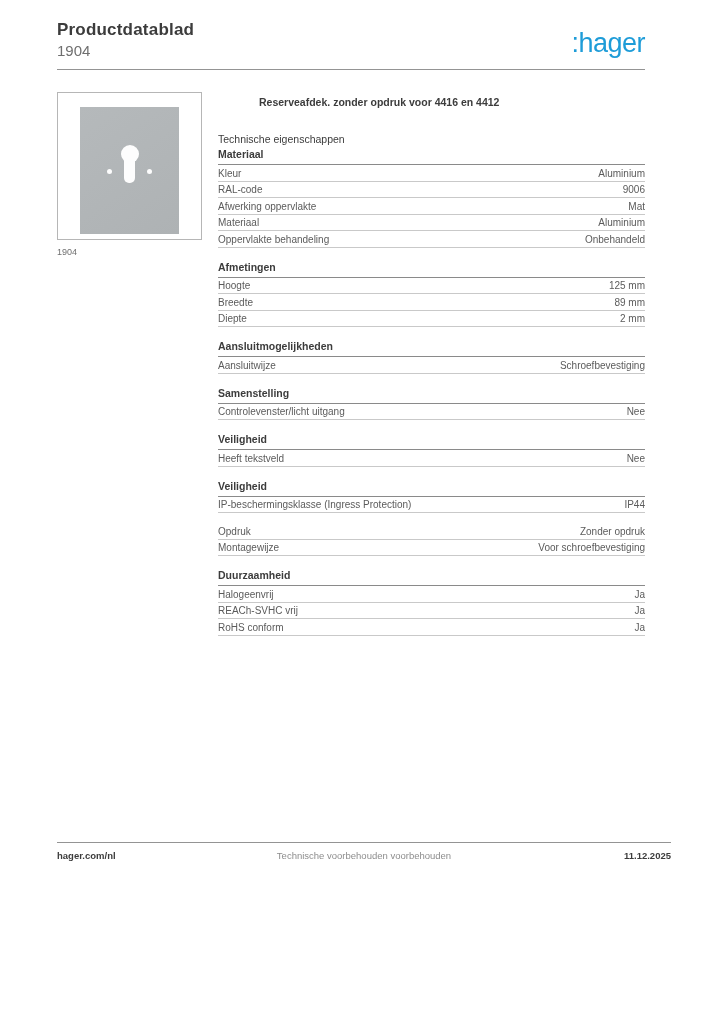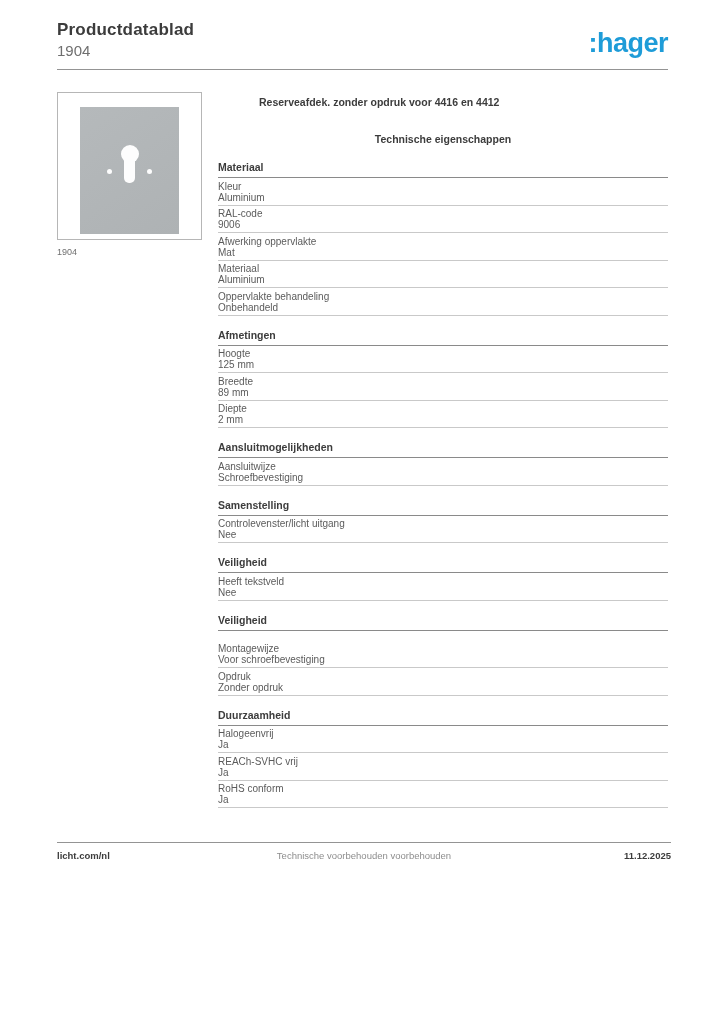--- a/index.html
+++ b/index.html
@@ -5,21 +5,21 @@
   * { margin: 0; padding: 0; box-sizing: border-box; }
   html, body { background: #ffffff; }
   body { font-family: "Liberation Sans", sans-serif; }
 
   .page {
     position: relative;
     width: 724px;
     height: 875px;
     background: #ffffff;
     overflow: hidden;
-    padding: 0 56px 0 57px;
+    padding: 0 79px 0 57px;
   }
 
   
   .header {
     display: flex;
     justify-content: space-between;
     align-items: flex-start;
     padding-top: 20px;
   }
   .doc-title {
@@ -28,21 +28,21 @@
     color: #3c3c3c;
     letter-spacing: 0.2px;
   }
   .doc-subtitle {
     font-size: 15px;
     color: #6f6f6f;
     margin-top: 2px;
   }
   .logo {
     font-size: 27px;
-    font-weight: bold;
+    font-weight: normal;
     color: #1e9cd8;
     letter-spacing: -0.5px;
     margin-top: 8px;
   }
   .header-rule {
     border: none;
     border-top: 1px solid #949494;
     margin-top: 10px;
   }
 
@@ -108,44 +108,42 @@
   
   .product-title {
     font-size: 10.5px;
     font-weight: bold;
     color: #3c3c3c;
     margin-top: 4px;
     margin-left: 41px;
   }
   .tech-heading {
     font-size: 10.5px;
-    font-weight: bold;
+    font-weight: normal;
     color: #3c3c3c;
     margin-top: 25px;
-    text-align: center;
-  }
-  .spec-sections { margin-top: 13px; }
+  }
+  .spec-sections { }
   .spec-section { margin-top: 10px; }
   .spec-section:first-child { margin-top: 0; }
   .section-title {
     font-size: 10.5px;
     font-weight: bold;
     color: #3c3c3c;
     padding: 3px 0 4px;
     border-bottom: 1px solid #8a8a8a;
   }
   .spec-row {
     display: flex;
     justify-content: space-between;
     align-items: baseline;
     padding: 2.5px 0 2px;
     border-bottom: 1px solid #c9c9c9;
     font-size: 10px;
     color: #5b5b5b;
-    flex-direction: column;
   }
   .row-label { text-align: left; }
   .row-value { text-align: left; }
 
   
   .footer {
     position: absolute;
     left: 57px;
     right: 53px;
     bottom: 14px;
@@ -253,29 +251,33 @@
           </section>
           <section class="spec-section">
             <h3 class="section-title">Veiligheid</h3>
             <div class="spec-row">
               <span class="row-label">Heeft tekstveld</span>
               <span class="row-value">Nee</span>
             </div>
           </section>
           <section class="spec-section">
             <h3 class="section-title">Veiligheid</h3>
-          </section>
-          <section class="spec-section">
+            <div class="spec-row">
+              <span class="row-label">IP-beschermingsklasse (Ingress Protection)</span>
+              <span class="row-value">IP44</span>
+            </div>
+          </section>
+          <section class="spec-section">
+            <div class="spec-row">
+              <span class="row-label">Opdruk</span>
+              <span class="row-value">Zonder opdruk</span>
+            </div>
             <div class="spec-row">
               <span class="row-label">Montagewijze</span>
               <span class="row-value">Voor schroefbevestiging</span>
-            </div>
-            <div class="spec-row">
-              <span class="row-label">Opdruk</span>
-              <span class="row-value">Zonder opdruk</span>
             </div>
           </section>
           <section class="spec-section">
             <h3 class="section-title">Duurzaamheid</h3>
             <div class="spec-row">
               <span class="row-label">Halogeenvrij</span>
               <span class="row-value">Ja</span>
             </div>
             <div class="spec-row">
               <span class="row-label">REACh-SVHC vrij</span>
@@ -287,19 +289,19 @@
             </div>
           </section>
         </div>
     </section>
 
   </main>
 
   <footer class="footer">
     <hr class="footer-rule">
     <div class="footer-row">
-      <span class="footer-left">licht.com/nl</span>
+      <span class="footer-left">hager.com/nl</span>
       <span class="footer-center">Technische voorbehouden voorbehouden</span>
       <span class="footer-right">11.12.2025</span>
     </div>
   </footer>
 
 </div>
 
 </body></html>

